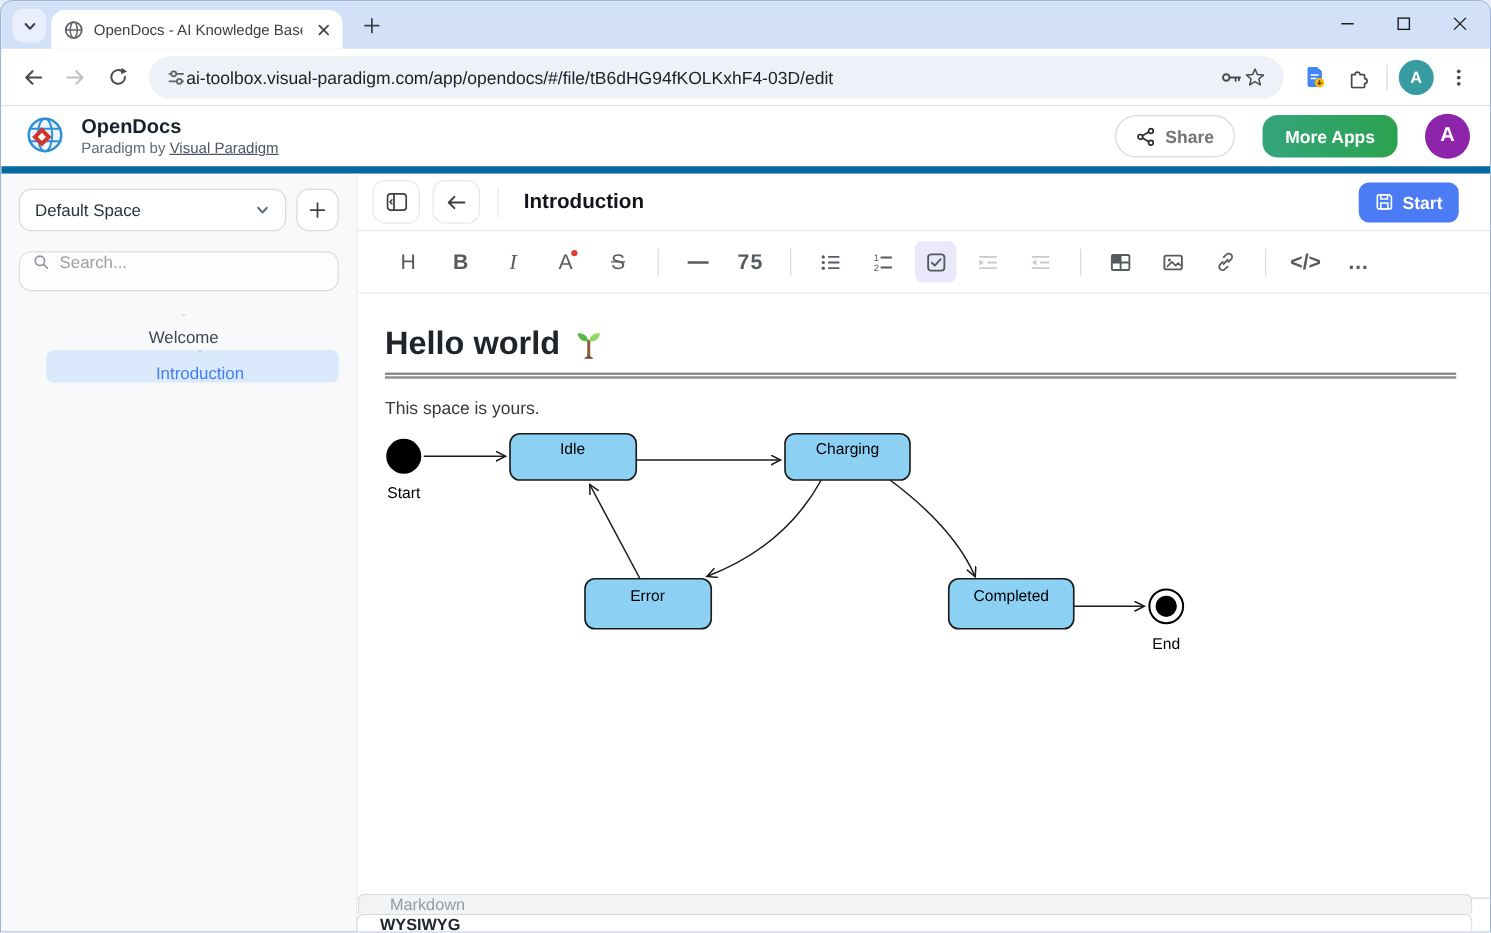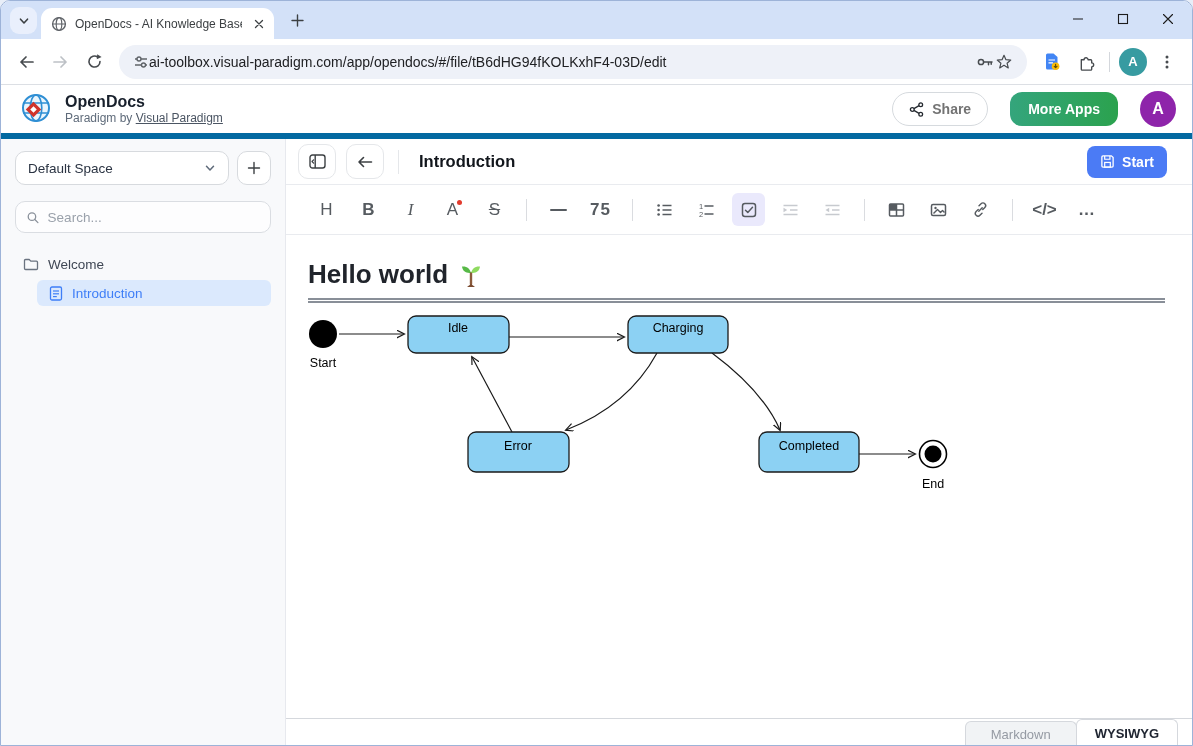--- a/index.html
+++ b/index.html
@@ -50,27 +50,27 @@
   
   .bodyrow { display:flex; height:608px; }
   .sidebar { width:285px; background:#f8f9fb; border-right:1px solid #e7e9ee; padding:12px 14px; flex:0 0 auto; }
   .space-row { display:flex; gap:8px; }
   .space-select { flex:1; height:34px; background:#fff; border:1px solid #d7dade; border-radius:10px;
     display:flex; align-items:center; justify-content:space-between; padding:0 12px;
     font-size:13.5px; color:#2a3342; }
   .plus-btn { width:34px; height:34px; background:#fff; border:1px solid #d7dade; border-radius:10px;
     display:flex; align-items:center; justify-content:center; }
   .search-box { margin-top:16px; height:32px; background:#fdfdfe; border:1px solid #dadde2;
-    border-radius:10px; display:flex; align-items:center; gap:8px; padding:0 10px; }
+    border-radius:10px; display:flex; align-items:flex-start; gap:8px; padding:0 10px; }
   .search-box input { border:none; outline:none; background:transparent; font-size:13.5px;
     color:#333; width:100%; font-family:"Liberation Sans",sans-serif; }
   .search-box input::placeholder { color:#9aa1ab; }
   .tree { margin-top:18px; }
   .tree-row { height:26px; display:flex; align-items:center; gap:9px; padding-left:8px;
-    font-size:13.5px; color:#3f4754; }
+    font-size:13.5px; color:#3f4754;flex-direction:column; }
   .tree-row.selected { margin-left:22px; margin-top:3px; background:#dbe9fd; border-radius:6px;
     padding-left:12px; color:#3e7ef7; }
 
   
   .main { flex:1; display:flex; flex-direction:column; background:#fff; min-width:0; }
   .m-header { height:46px; display:flex; align-items:center; gap:10px; padding:0 25px 0 12px;
     border-bottom:1px solid #e9ebef; }
   .sq-btn { width:38px; height:35px; border:1px solid #e5e7ea; border-radius:10px; background:#fff;
     display:flex; align-items:center; justify-content:center; }
   .title-sep { width:1px; height:24px; background:#e5e7ea; margin:0 10px 0 4px; }
@@ -95,21 +95,21 @@
   .hr-glyph { width:17px; height:2px; background:#565b60; border-radius:1px; }
   .red-dot { position:absolute; top:7px; right:7px; width:5px; height:5px; border-radius:50%; background:#e23b2e; }
 
   .content { flex:1; padding:24px 27px 0 22px; overflow:hidden; }
   .h1row { display:flex; align-items:center; gap:10px; padding-bottom:8px;
     border-bottom:5px double #898f98; }
   .h1row h1 { font-size:26px; font-weight:bold; color:#20242b; }
   .bodytext { margin-top:15px; font-size:14px; color:#333a42; }
 
   .footer { height:29px; border-top:1px solid #d5d8dd; display:flex; justify-content:flex-end;
-    padding-right:14px; background:#fff; }
+    padding-right:14px; background:#fff;flex-direction:column; }
   .mode-tab { display:flex; align-items:center; padding:0 25px; font-size:13px;
     border:1px solid #d5d8dd; border-bottom:none; border-radius:6px 6px 0 0; }
   .mode-tab.inactive { background:#f1f3f5; color:#959aa3; margin-top:2px; }
   .mode-tab.active { background:#fff; color:#202632; font-weight:bold; margin-left:-1px; padding:0 18px; }
 
   svg.ic { display:block; }
 </style>
 </head>
 <body>
 
@@ -402,20 +402,21 @@
       <div class="content">
         <div class="h1row">
           <h1>Hello world</h1>
           <svg class="ic" width="26" height="26" viewBox="0 0 26 26">
             <path d="M13 22 C13 17 13 14 13 11" fill="none" stroke="#8a5a3b" stroke-width="2.4" stroke-linecap="round"></path>
             <path d="M13 22 l-4 3 h8 z" fill="#7a4a2f"></path>
             <path d="M12.6 11 C8 11.5 4.6 9.2 4 4.6 C9 4.2 12.2 6.8 12.6 11 Z" fill="#57b947"></path>
             <path d="M13.4 11 C18 11.5 21.4 9.2 22 4.6 C17 4.2 13.8 6.8 13.4 11 Z" fill="#8fdb60"></path>
           </svg>
         </div>
+        <p class="bodytext">This space is yours.</p>
 
         <svg width="660" height="192" viewBox="0 0 660 192" style="margin-top:3px; display:block;">
           <defs>
             <marker id="arrow" markerWidth="11" markerHeight="11" refX="7.5" refY="4" orient="auto" markerUnits="userSpaceOnUse">
               <path d="M0,0 L8,4 L0,8" fill="none" stroke="#1a1a1a" stroke-width="1.2"></path>
             </marker>
           </defs>
           <g fill="none" stroke="#1a1a1a" stroke-width="1.2">
             <path d="M31 28 L96 28" marker-end="url(#arrow)"></path>
             <path d="M201 31 L316 31" marker-end="url(#arrow)"></path>

